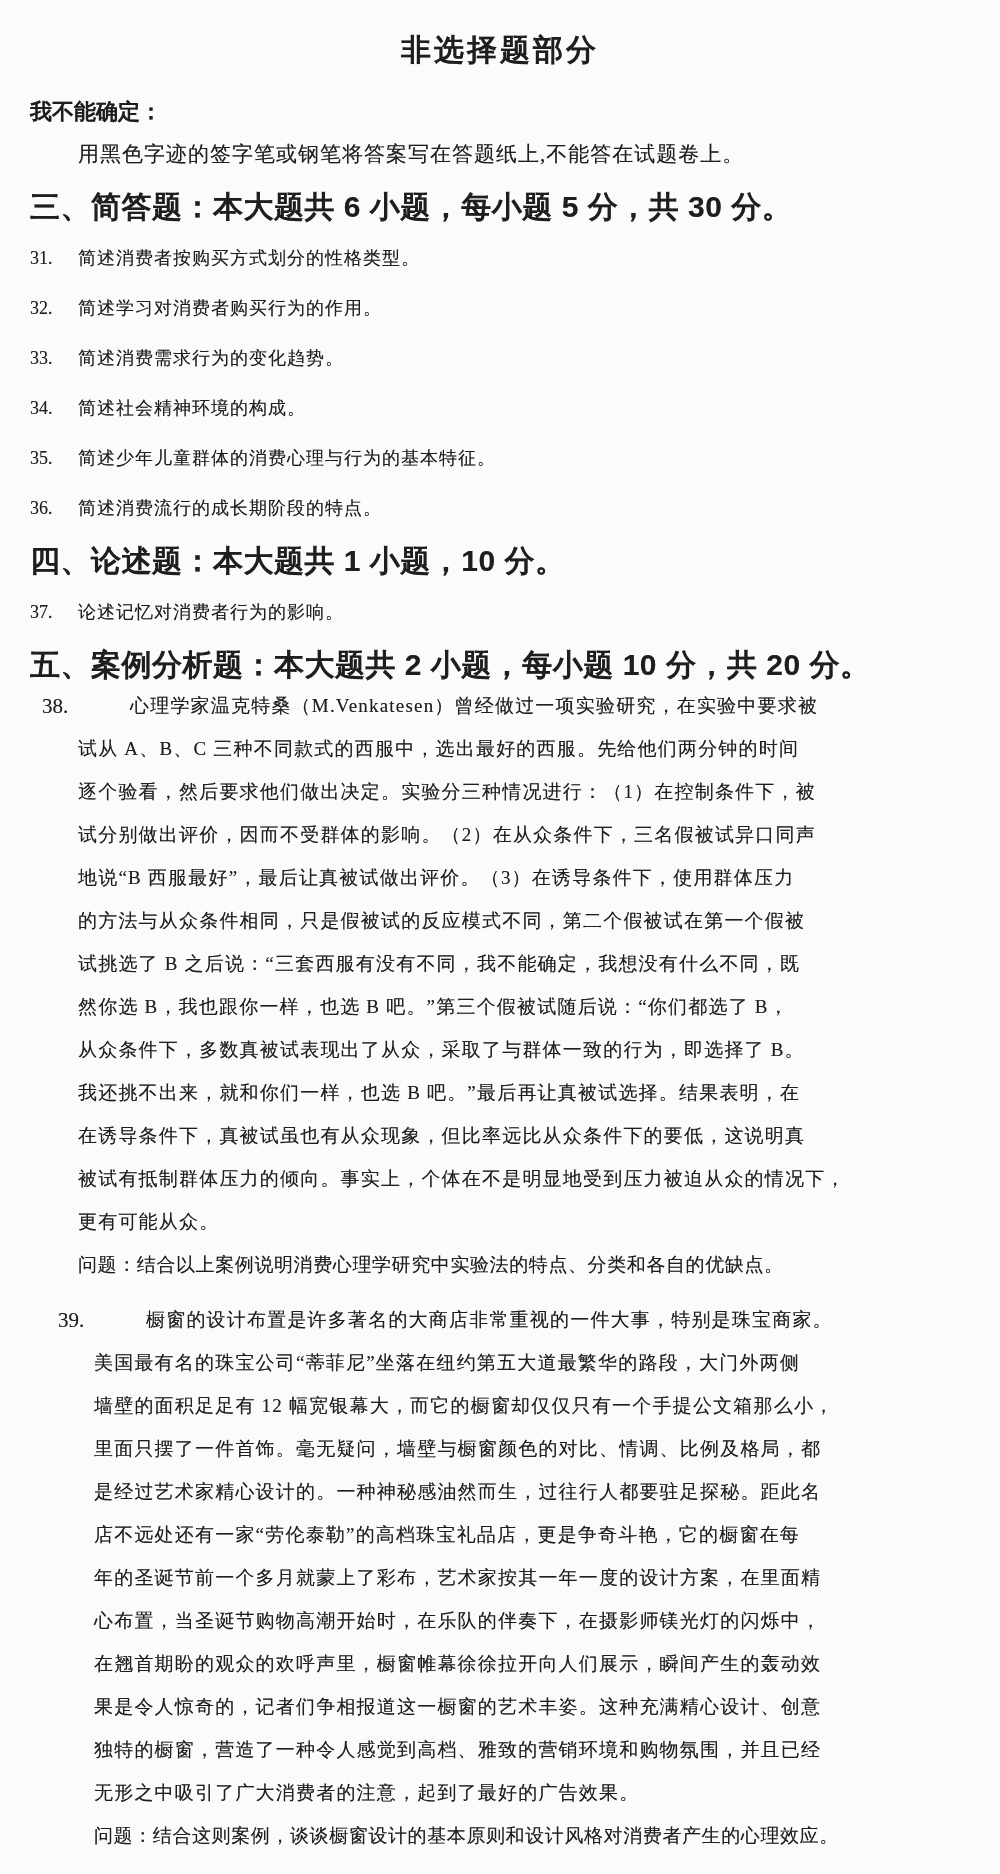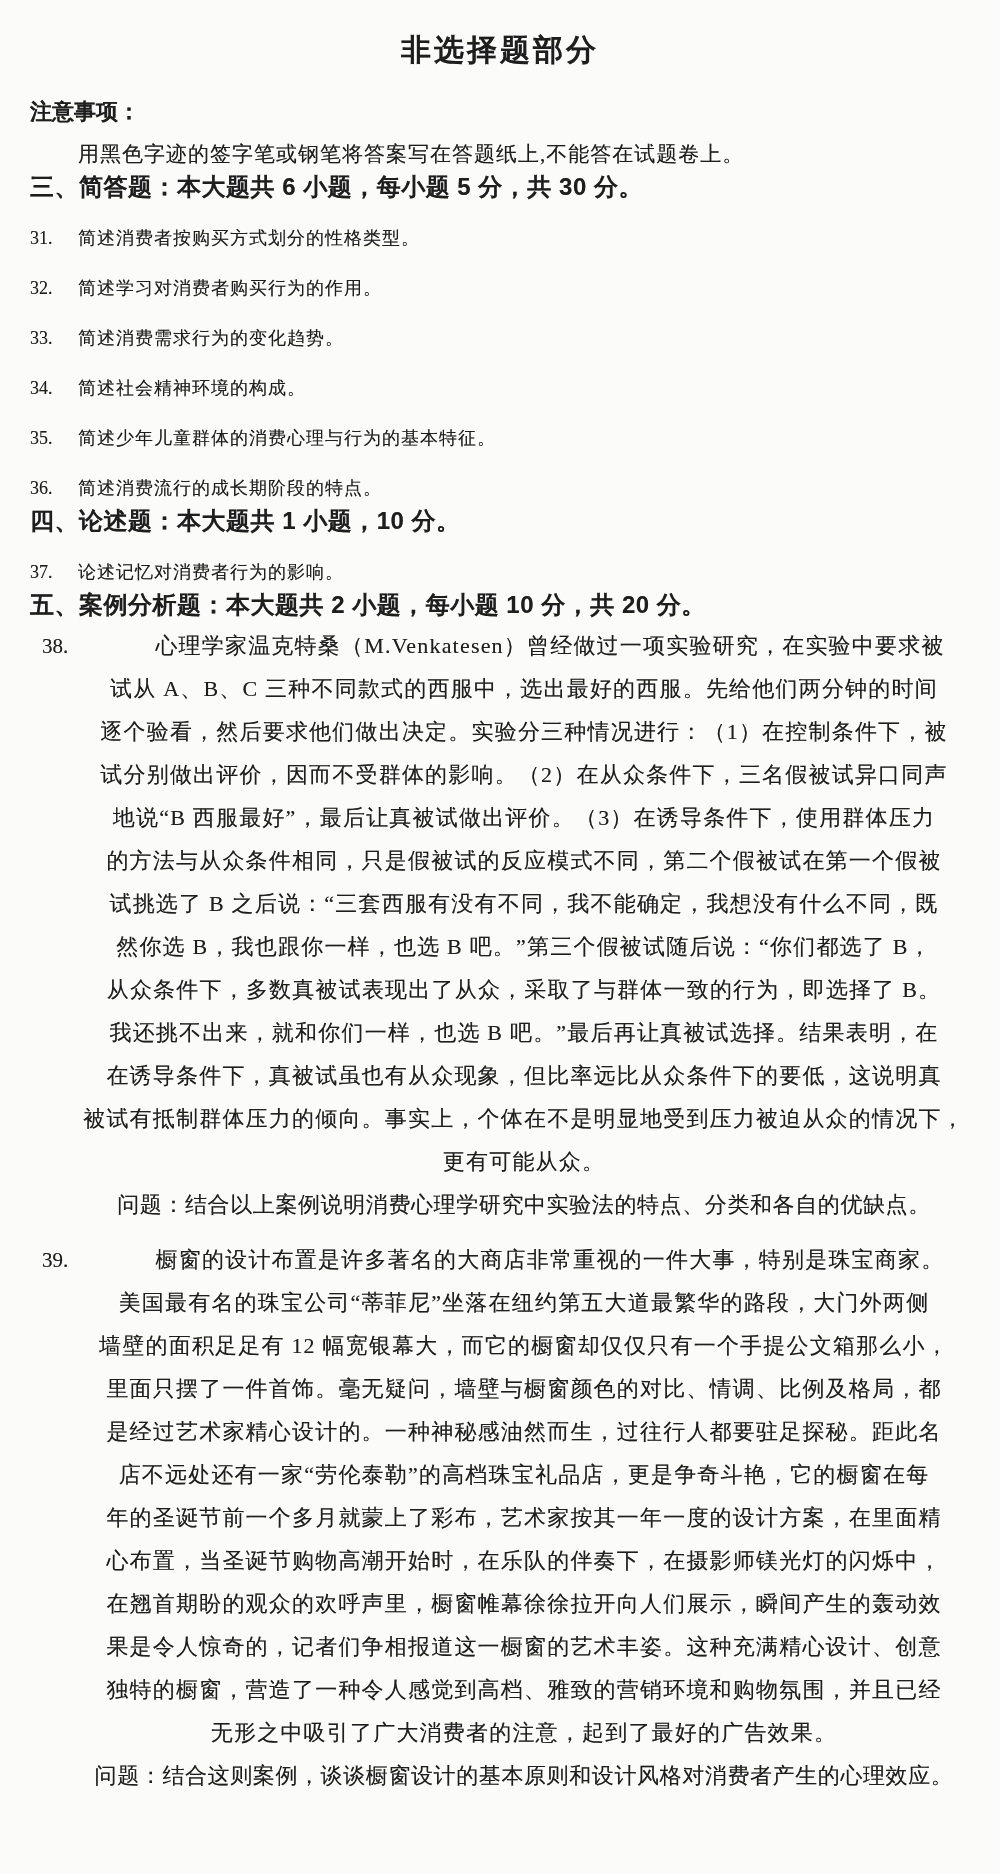--- a/index.html
+++ b/index.html
@@ -36,23 +36,23 @@
     line-height: 28px;
   }
   .notice-body {
     margin-top: 14px;
     margin-left: 48px;
     font-size: 21px;
     line-height: 28px;
     letter-spacing: 1px;
   }
   .sec-head {
-    margin: 4px 0 0 0;
+    margin: 24px 0 0 0;
     font-family: "Liberation Sans", "DejaVu Sans", sans-serif;
-    font-size: 24px;
+    font-size: 30px;
     font-weight: 700;
     line-height: 30px;
     letter-spacing: 0.5px;
   }
   .qitem {
     margin-top: 22px;
     display: flex;
     font-size: 18px;
     line-height: 28px;
     letter-spacing: 1px;
@@ -60,46 +60,45 @@
   .qno {
     flex: none;
     width: 48px;
     letter-spacing: 0;
   }
   .case {
     position: relative;
     margin-top: 4px;
     padding-left: 48px;
   }
-  .case + .case { margin-top: 12px; }
+  .case + .case { margin-top: 12px; margin-left: 16px; }
   .case-no {
     position: absolute;
     left: 12px;
     top: 8px;
     font-size: 21px;
     line-height: 28px;
   }
   .case-line {
-    font-size: 22px;
+    font-size: 19px;
     line-height: 43px;
     letter-spacing: 1.2px;
     white-space: nowrap;
-    text-align: center;
   }
   .case-line.first { text-indent: 52px; }
   .case-line.question { letter-spacing: 0.6px; }
 </style>
 </head>
 <body>
 
 <div class="page">
 
   <h1 class="title">非选择题部分</h1>
 
-  <div class="notice-head">注意事项：</div>
+  <div class="notice-head">我不能确定：</div>
   <div class="notice-body">用黑色字迹的签字笔或钢笔将答案写在答题纸上,不能答在试题卷上。</div>
 
   <h2 class="sec-head">三、简答题：本大题共 6 小题，每小题 5 分，共 30 分。</h2>
 
   <div class="qitem">
     <span class="qno">31.</span>
     <span>简述消费者按购买方式划分的性格类型。</span>
   </div>
   <div class="qitem">
     <span class="qno">32.</span>

